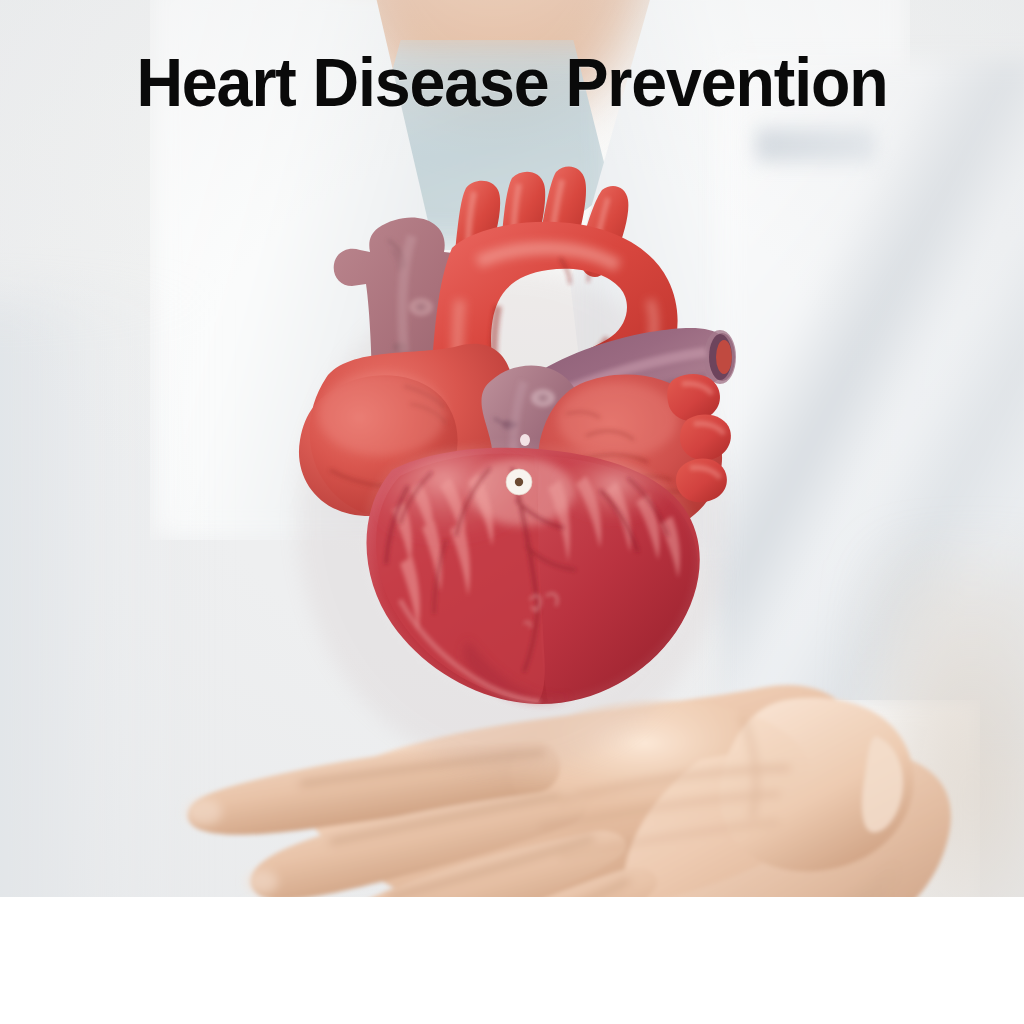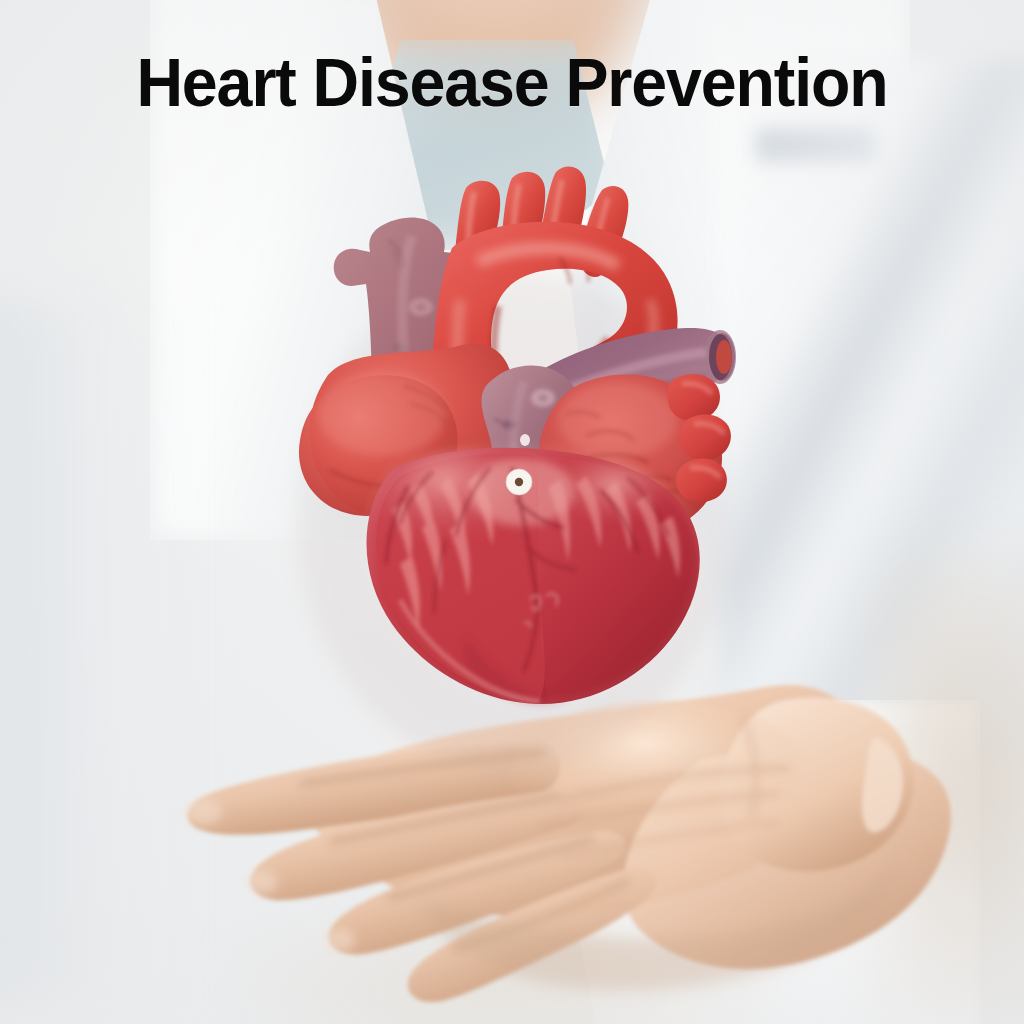--- a/index.html
+++ b/index.html
@@ -7,21 +7,21 @@
     margin: 0; padding: 0;
     background: #ffffff;
   }
   body {
     font-family: "Liberation Sans", sans-serif;
   }
 
   #poster {
     position: relative;
     width: 1024px;
-    height: 1024px;
+    height: 897px;
     overflow: hidden;
     background: #f3f4f3;
   }
 
   
   .bg-base {
     position: absolute; inset: 0;
     background:
       radial-gradient(ellipse 58% 46% at 52% 18%, #fbfbfa 0%, #f2f3f2 55%, #eeeff0 100%),
       linear-gradient(175deg, #f6f6f4 0%, #f1f2f2 40%, #f4f5f5 100%);

